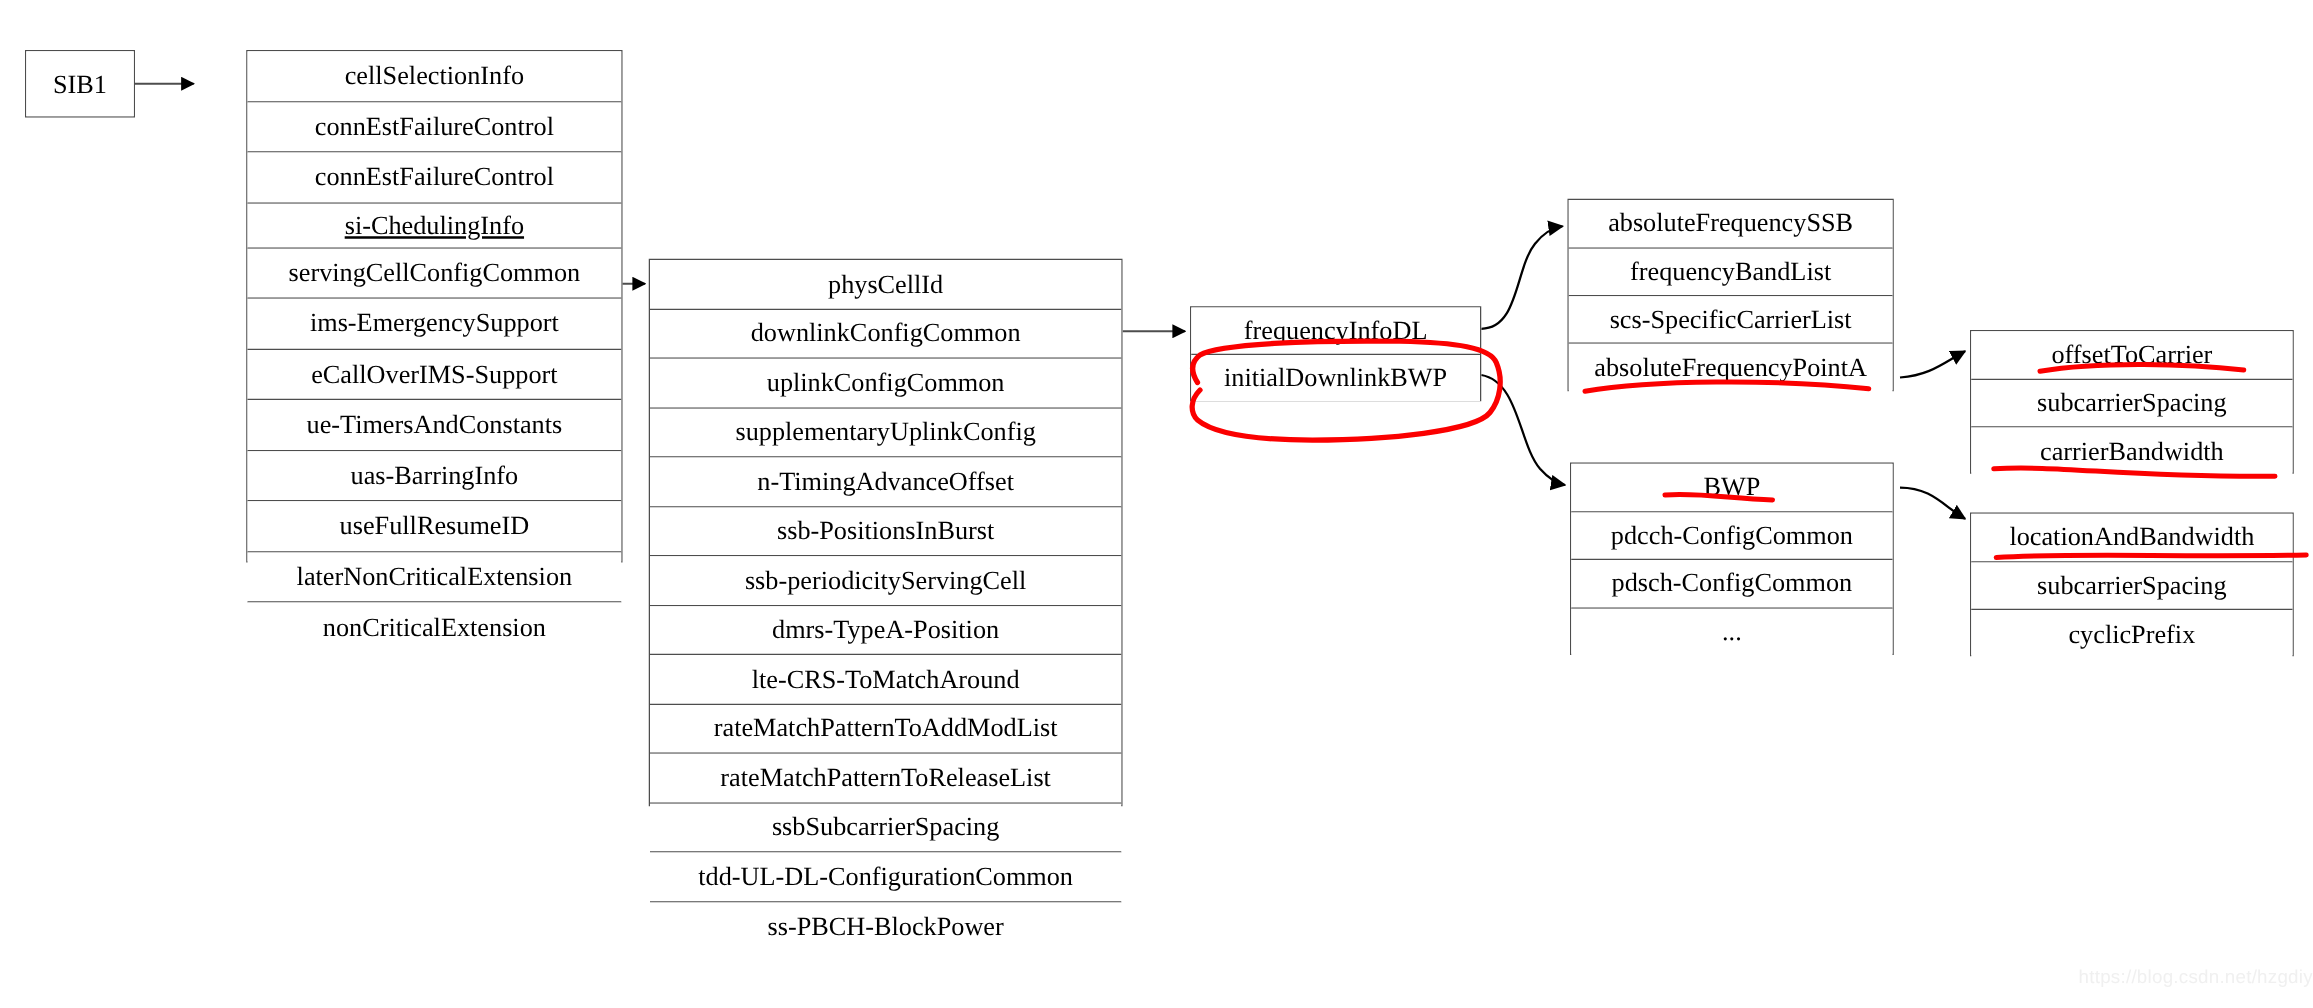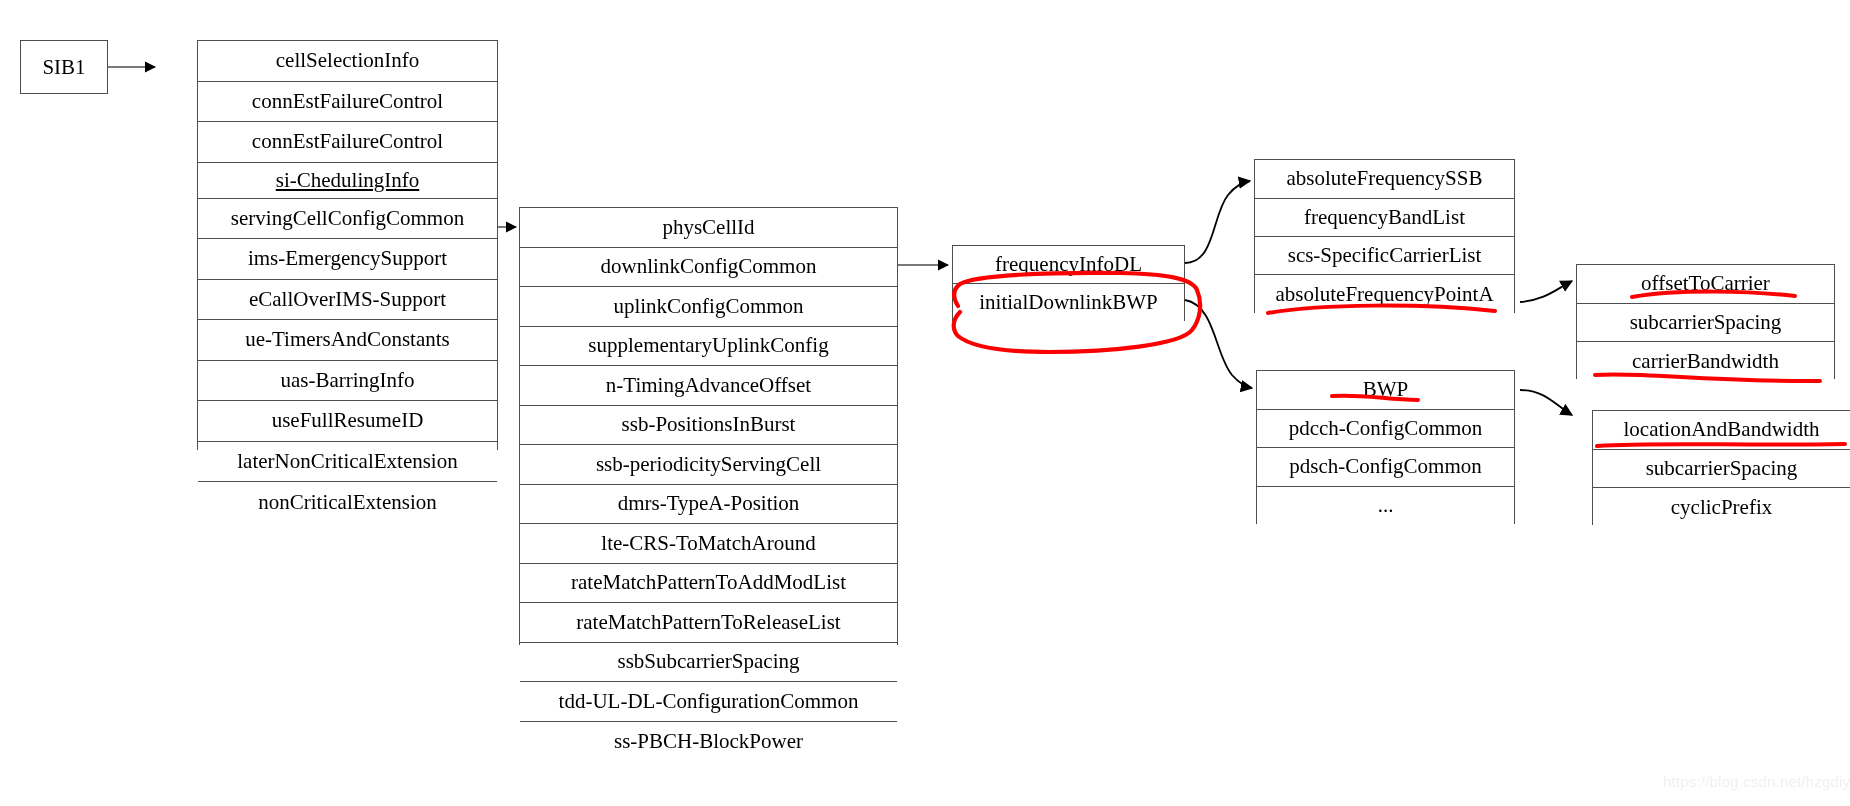--- a/index.html
+++ b/index.html
@@ -156,21 +156,21 @@
     <div class="row" style="height:38px;">carrierBandwidth</div>
   </div>
 
   <div class="box" style="left:1256px; top:370px; width:259px; height:154px;">
     <div class="row" style="height:38.5px;">BWP</div>
     <div class="row" style="height:38.5px;">pdcch-ConfigCommon</div>
     <div class="row" style="height:38.5px;">pdsch-ConfigCommon</div>
     <div class="row" style="height:38px;">...</div>
   </div>
 
-  <div class="box" style="left:1576px; top:410px; width:259px; height:115px;margin-left:16px;">
+  <div class="box" style="left:1576px; top:410px; width:259px; height:115px;">
     <div class="row" style="height:38.5px;">locationAndBandwidth</div>
     <div class="row" style="height:38.5px;">subcarrierSpacing</div>
     <div class="row" style="height:38px;">cyclicPrefix</div>
   </div>
 
   <svg class="marks" viewBox="0 0 1850 806">
 
     <path d="M 958 306 C 953 298 952 290 960 284 C 975 275 1050 272 1120 273 C 1165 274 1192 278 1197 290 C 1203 304 1200 320 1192 330 C 1180 345 1110 352 1050 352 C 1000 352 970 346 958 336 C 952 330 952 320 960 312" stroke="#fb0000" stroke-width="4.2" fill="none" stroke-linecap="round"></path>
 
     <path d="M 1268 313 C 1320 304 1420 303 1495 311" stroke="#fb0000" stroke-width="4" fill="none" stroke-linecap="round"></path>

